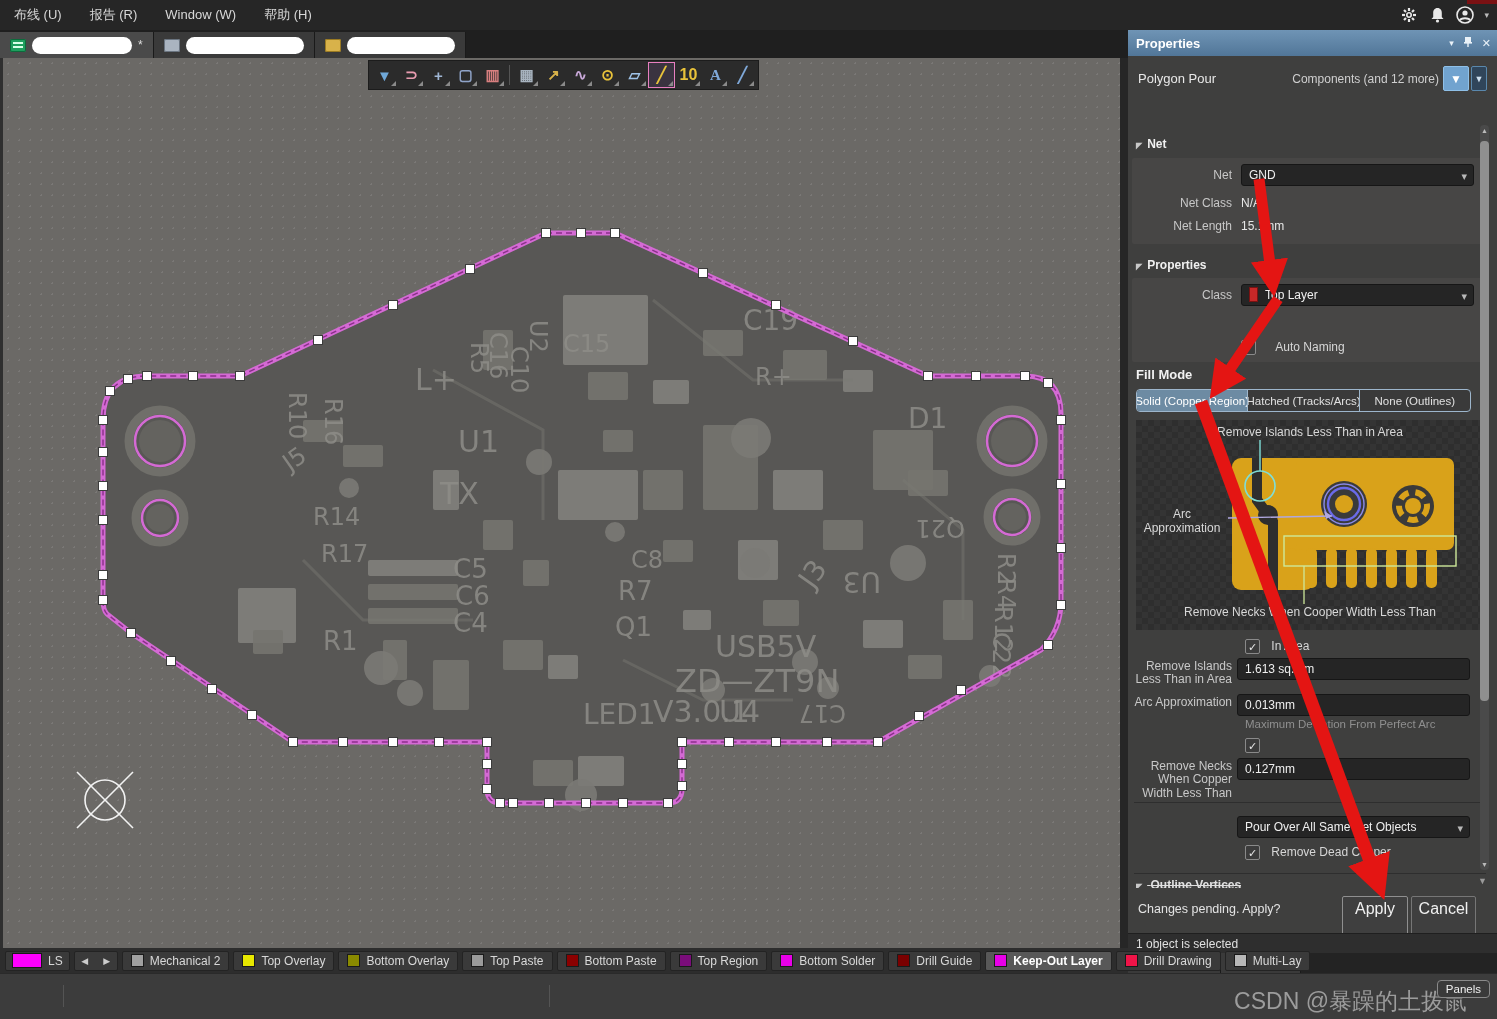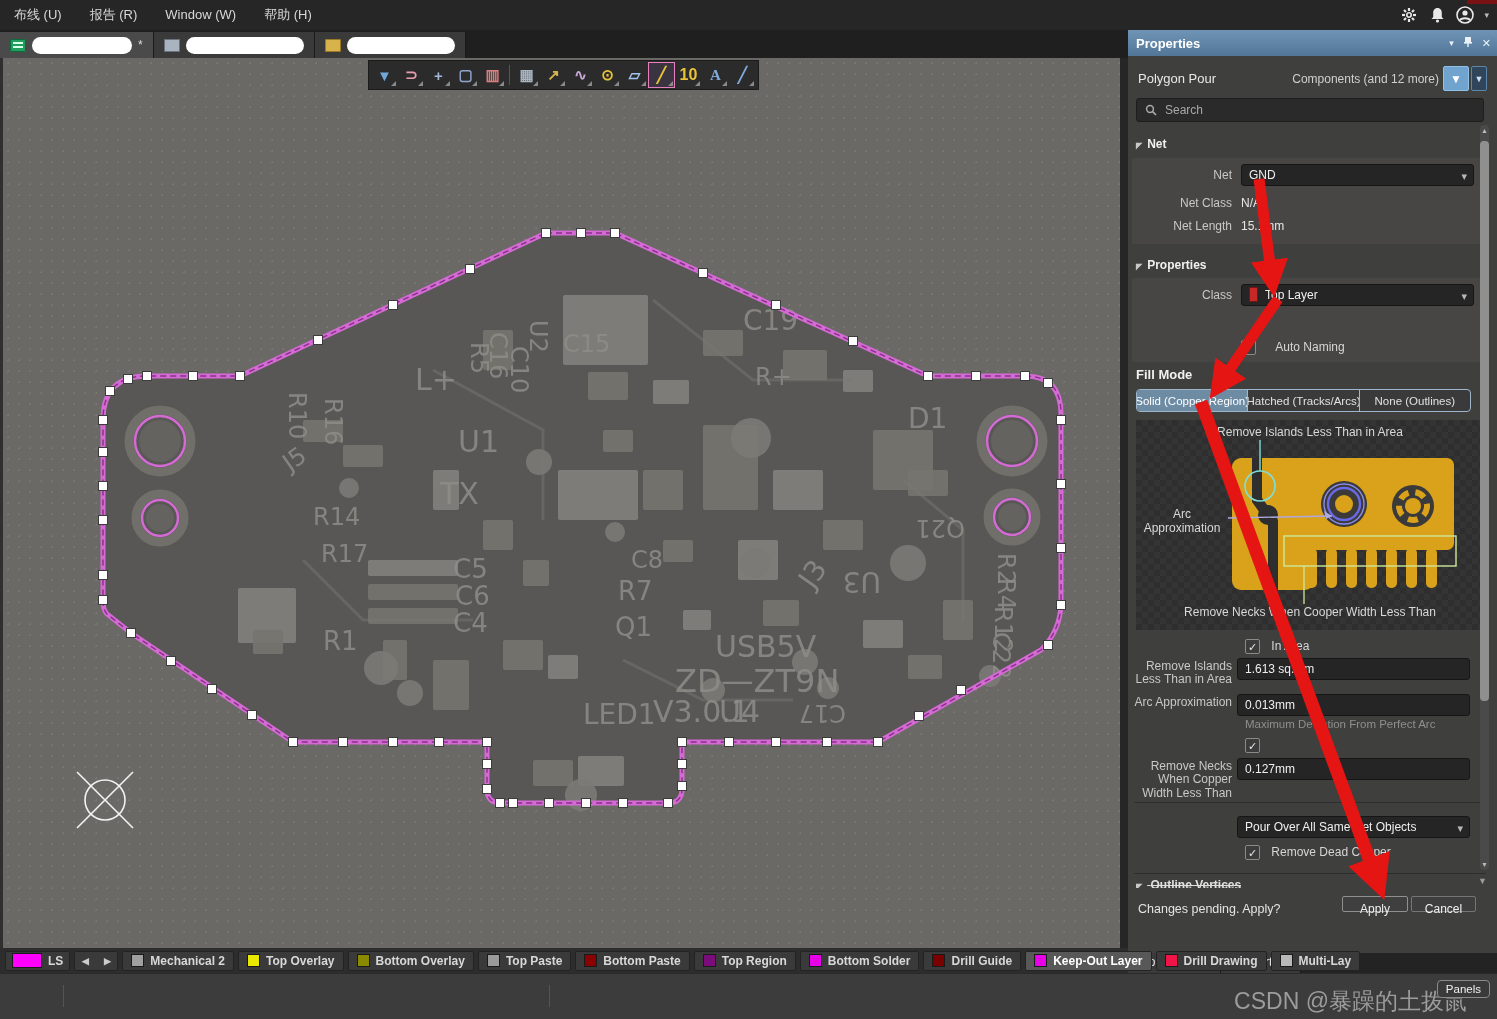--- a/index.html
+++ b/index.html
@@ -100,38 +100,38 @@
   
   .hint { position:absolute; color:#8f8f8f; font-size:11.5px; }
   .ml-label { position:absolute; text-align:right; color:#c8c8c8; font-size:12px; line-height:1.12; }
   .divider { position:absolute; left:6px; width:352px; height:1px; background:#2e2e2e; }
 
   #outline-hd { position:absolute; left:8px; top:848px; color:#e0e0e0; font-weight:bold;
        text-decoration:line-through; height:10px; overflow:hidden; }
   #panel-scroll-hint { position:absolute; right:10px; top:846px; color:#9a9a9a; font-size:9px; }
 
   #pending-text { position:absolute; left:10px; top:872px; color:#e4e4e4; font-size:12.5px; }
-  .pbtn { position:absolute; top:866px; height:16px; background:#3f3f3f; color:#f0f0f0;
-       border:1px solid #767676; border-radius:2px; text-align:center; line-height:24px; font-size:12px; }
+  .pbtn { position:absolute; top:866px; height:39px; background:#3f3f3f; color:#f0f0f0;
+       border:1px solid #767676; border-radius:2px; text-align:center; line-height:24px; font-size:16px; }
   #selected-strip { position:absolute; left:0; top:903px; width:369px; height:20px; background:#2e2e2e;
        border-top:1px solid #1f1f1f; color:#e0e0e0; line-height:20px; padding-left:8px; font-size:12px; }
   #panel-tabs { position:absolute; left:0; top:923px; width:369px; height:20px; background:#232323; display:flex; }
   .ptab { height:20px; padding:0 12px; background:#3a3a3a; border-right:1px solid #1a1a1a;
        color:#e4e4e4; line-height:19px; font-size:12px; }
   
   #pscroll { position:absolute; left:352px; top:95px; width:9px; height:745px; background:#4a4a4a; border-radius:4px; }
   #pscroll-thumb { position:absolute; left:0; top:16px; width:9px; height:560px; background:#8f8f8f; border-radius:4px; }
   .pscroll-arrow { position:absolute; left:0; width:9px; color:#bbb; font-size:7px; text-align:center; }
 
   
   #layerbar { position:absolute; left:0; top:948px; width:1128px; height:25px; background:#2d2d2d;
        display:flex; align-items:center; gap:4px; padding:0 5px; }
   .lchip { height:20px; display:flex; align-items:center; gap:6px; background:#3a3a3a;
        border:1px solid #232323; border-radius:2px; padding:0 8px; color:#d8d8d8; font-size:12px;
-       white-space:nowrap;font-weight:bold; }
+       white-space:nowrap; }
   .lchip.active { background:#585858; color:#fff; font-weight:bold; }
   .lsw { width:13px; height:13px; border:1px solid #1a1a1a; }
   .lsw.big { width:30px; height:15px; }
   .lnav { width:16px; text-align:center; font-size:9px; color:#ccc; }
   #lchip-ls { padding:0 6px; }
 
   
   #statusbar { position:absolute; left:0; top:973px; width:1497px; height:46px; background:#3c3c3c;
        border-top:1px solid #2a2a2a; }
   .sb-tick { position:absolute; top:11px; width:1px; height:22px; background:#545454; }
@@ -427,27 +427,20 @@
       </span>
     </div>
 
     <div id="subheader">
       <span id="obj-type">Polygon Pour</span>
       <span id="scope-label">Components (and 12 more)</span>
       <span id="filter-btn">▼</span>
       <span id="filter-caret">▼</span>
     </div>
 
-    <div id="searchbox">
-      <svg width="12" height="12" viewBox="0 0 12 12">
-          <circle cx="5" cy="5" r="3.4" fill="none" stroke="#a8a8a8" stroke-width="1.5"></circle>
-          <line x1="7.6" y1="7.6" x2="11" y2="11" stroke="#a8a8a8" stroke-width="1.7"></line>
-        </svg>
-      <span>Search</span>
-    </div>
 
     <div class="section-hd" style="top:107px">
       <span class="tri">◤</span><span>Net</span>
     </div>
     <div class="group" style="top:128px; height:86px"></div>
     <div class="prow" style="top:134px; left:4px; width:350px">
       <span class="plabel" style="width:100px">Net</span>
       <span class="drop">GND</span>
     </div>
     <div class="prow" style="top:162px; left:4px; width:350px">
@@ -547,20 +540,21 @@
     <div id="outline-hd">
       <span class="tri" style="color:#c8c8c8; font-size:8px; margin-right:5px">◤</span>
       <span>Outline Vertices</span>
     </div>
     <div id="panel-scroll-hint">▼</div>
 
     <div id="pending-text">Changes pending. Apply?</div>
     <div class="pbtn" style="left:214px; width:66px; border-color:#8f8f8f">Apply</div>
     <div class="pbtn" style="left:283px; width:65px">Cancel</div>
 
+    <div id="selected-strip">1 object is selected</div>
     <div id="panel-tabs">
       <div class="ptab">Components</div>
       <div class="ptab">Properties</div>
     </div>
 
     <div id="pscroll">
       <div class="pscroll-arrow" style="top:2px">▲</div>
       <div id="pscroll-thumb"></div>
       <div class="pscroll-arrow" style="bottom:2px">▼</div>
     </div>

